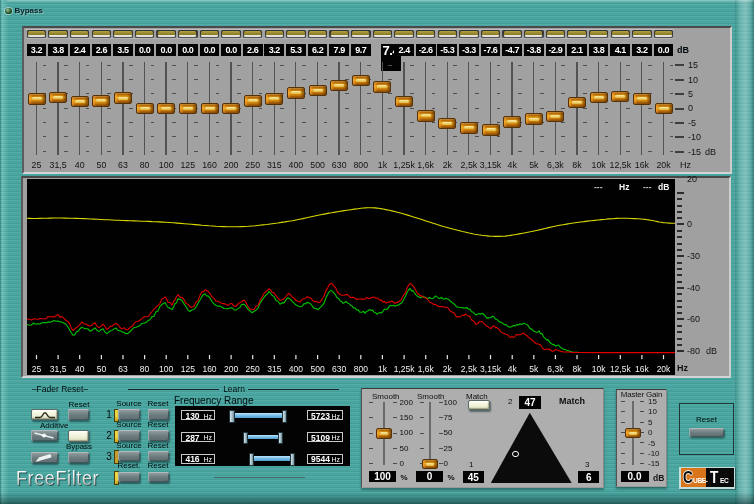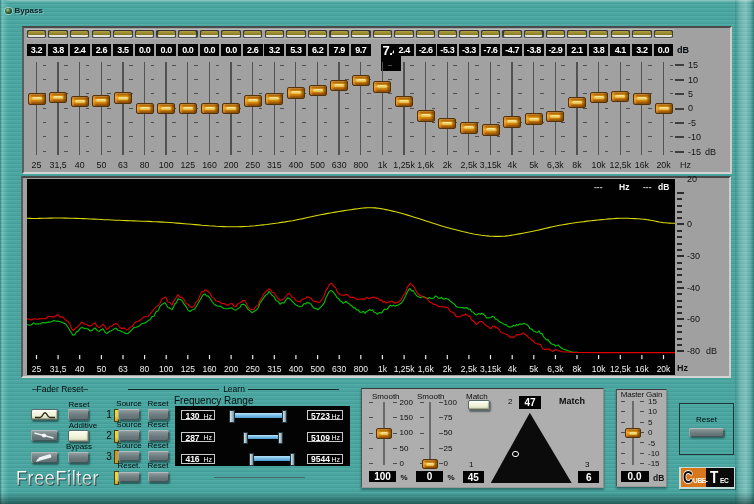--- a/index.html
+++ b/index.html
@@ -590,21 +590,21 @@
       </svg>
     </div>
 <div class="btn" style="left:31px;top:451.5px;width:26.5px;height:11px;z-index:2">
 <svg width="26" height="11" viewBox="0 0 26 11" style="position:absolute;left:0;top:0">
         <rect x="7.4" y="3.8" width="13" height="3.5" rx="1.2" fill="#eef2f2" transform="rotate(-16 13.5 5.6)"></rect>
         <path d="M4.8,9.8 L8.6,8.9 L7.2,6.2 Z" fill="#f6f8f8"></path>
       </svg>
     </div>
 <div class="lbl" style="left:62px;top:399.5px;width:34px;text-align:center;z-index:2">Reset</div>
 <div class="btn" style="left:67.5px;top:409px;width:21.5px;height:11px;z-index:2"></div>
-<div class="lbl" style="left:62px;top:420.5px;width:42px;text-align:center;z-index:2">Additive</div>
+<div class="lbl" style="left:40px;top:420.5px;width:42px;text-align:left;z-index:2">Additive</div>
 <div class="btnlight" style="left:67.5px;top:430px;width:21.5px;height:11.5px;z-index:2"></div>
 <div class="lbl" style="left:58px;top:441.5px;width:42px;text-align:center;z-index:2">Bypass</div>
 <div class="btn" style="left:67.5px;top:451.5px;width:21.5px;height:11px;z-index:2"></div>
 <div class="abs" style="left:16px;top:467px;z-index:2;font-family:'Liberation Sans',sans-serif;font-weight:normal;font-size:21px;line-height:21px;letter-spacing:0.8px;transform:scaleX(0.85);transform-origin:0 0;">
 <span style="position:absolute;left:1.2px;top:1.3px;color:rgba(10,35,38,.65);white-space:nowrap;">FreeFilter</span>
 <span style="position:relative;background:linear-gradient(180deg,#ffffff 18%,#f2f0ee 45%,#9a9a98 100%);-webkit-background-clip:text;background-clip:text;color:transparent;white-space:nowrap;">FreeFilter</span></div>
 <div class="abs" style="left:128px;top:388.5px;width:91px;height:1px;background:#10282a;z-index:2"></div>
 <div class="abs" style="left:248px;top:388.5px;width:91px;height:1px;background:#10282a;z-index:2"></div>
 <div class="lbl" style="left:221px;top:384.5px;width:26px;text-align:center;font-size:8.5px;z-index:2">Learn</div>
 <div class="lbl" style="left:105px;top:410.1px;width:8px;text-align:center;font-size:10px;z-index:2">1</div>

